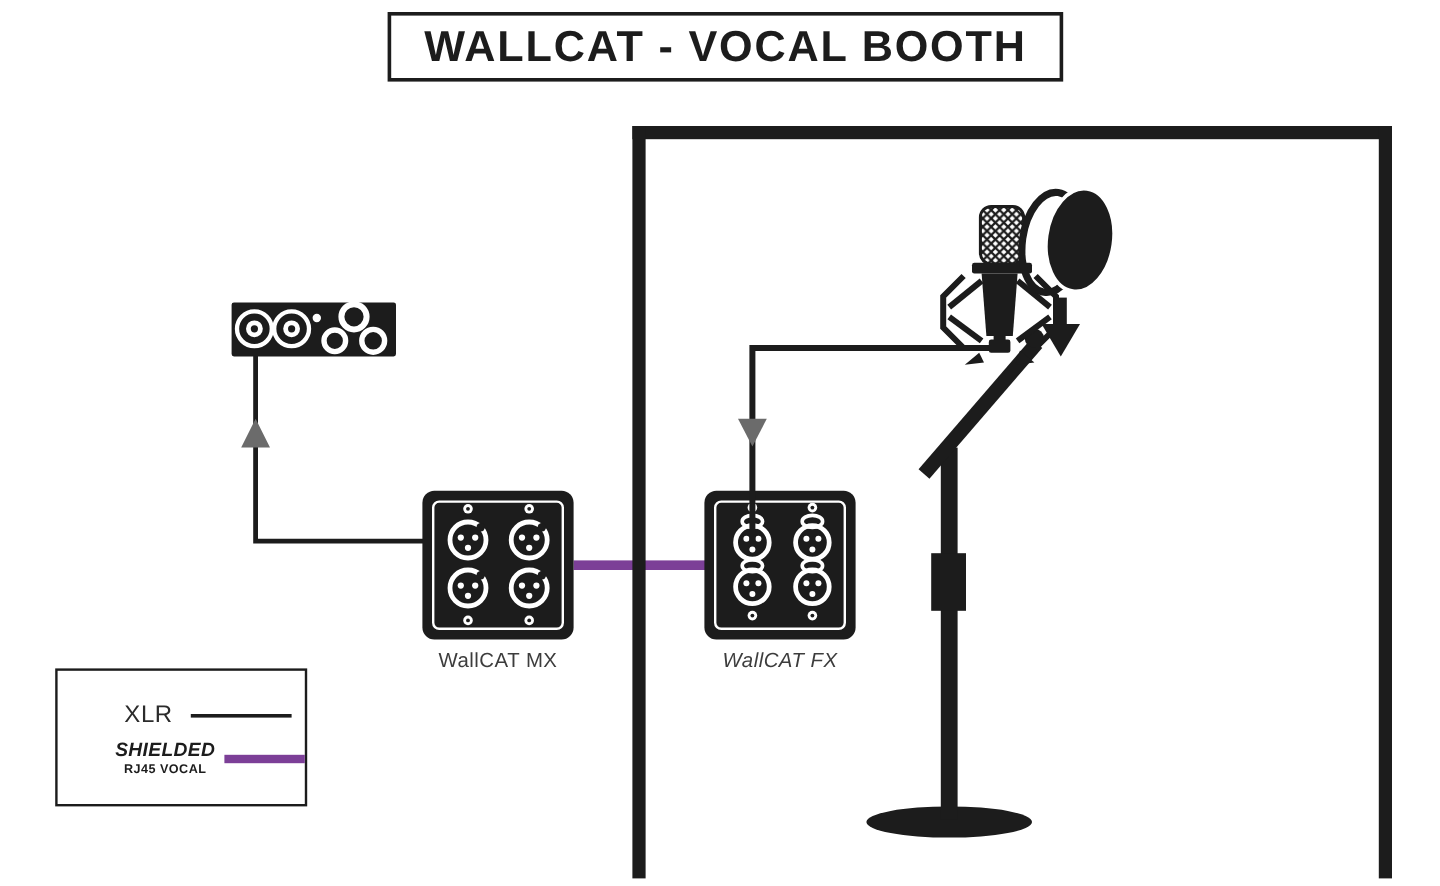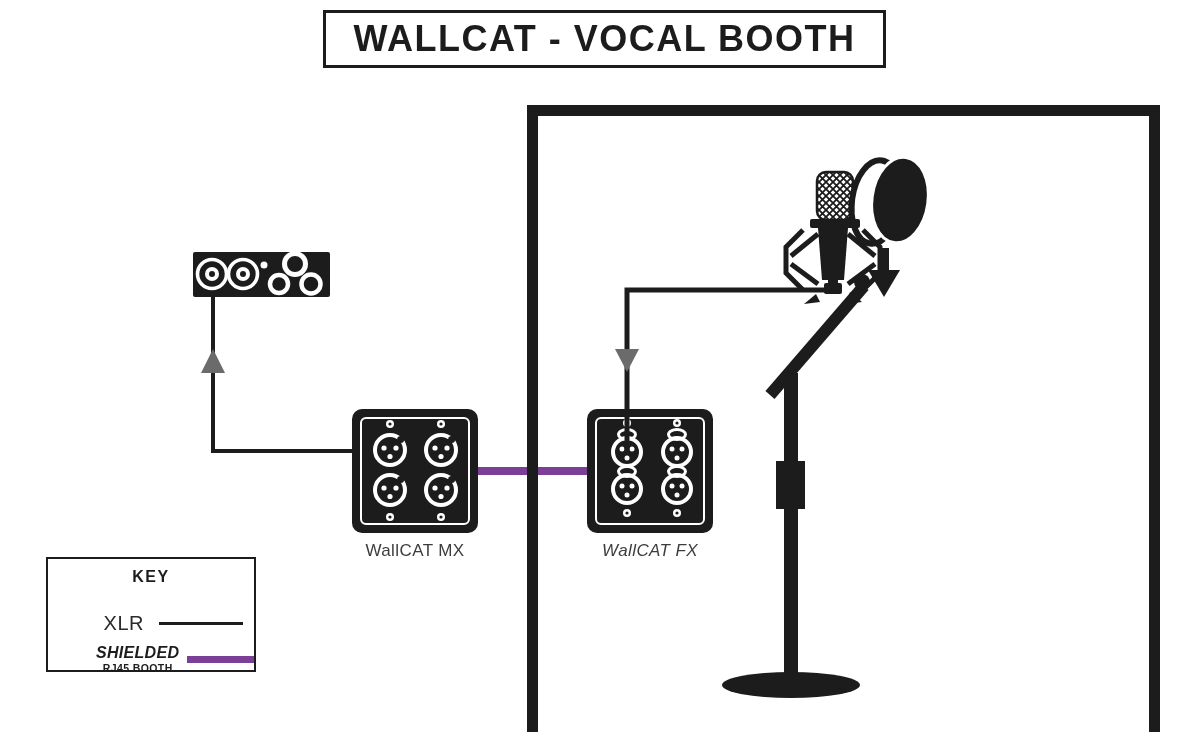--- a/index.html
+++ b/index.html
@@ -217,27 +217,26 @@
   </svg>
 
   <div class="title-box">
     <span class="title-text">WALLCAT - VOCAL BOOTH</span>
   </div>
 
   <div class="plate-label mx">WallCAT MX</div>
   <div class="plate-label fx">WallCAT FX</div>
 
   <div class="key-box">
-    <div class="key-title">KEY</div>
     <div class="key-row row-xlr">
       <div class="key-label-xlr">XLR</div>
       <span class="swatch xlr-line"></span>
     </div>
     <div class="key-row row-rj45">
       <div class="rj45-label-block">
         <div class="shielded">SHIELDED</div>
-        <div class="rj45">RJ45 BOOTH</div>
+        <div class="rj45">RJ45 VOCAL</div>
       </div>
       <span class="swatch rj45-line"></span>
     </div>
   </div>
 
 </div>
 
 </body></html>

